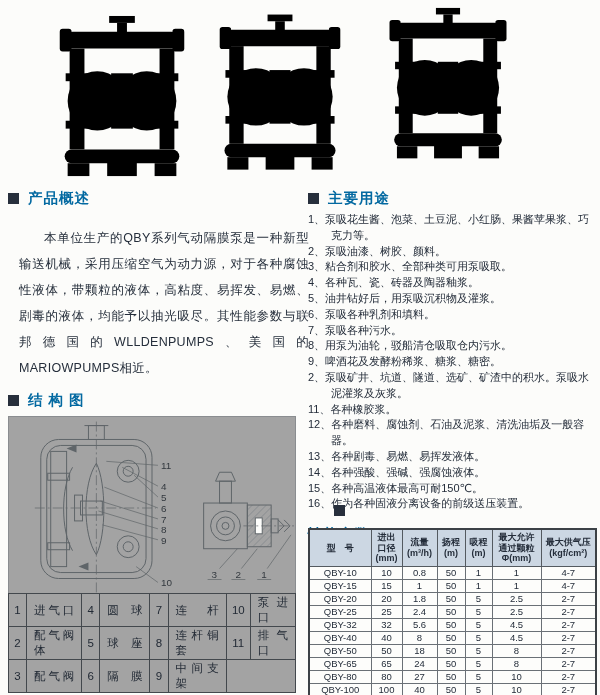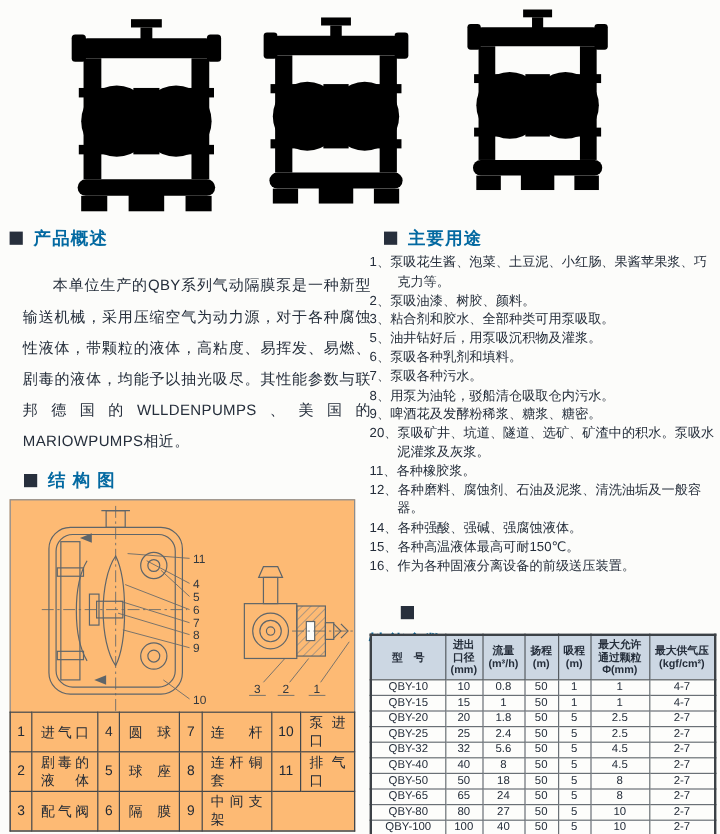--- a/index.html
+++ b/index.html
@@ -33,21 +33,21 @@
   .uses-list{
     position:absolute;left:308px;top:212px;width:292px;
     margin:0;padding:0;list-style:none;
     font-size:11px;line-height:15.8px;color:#242d3a;
   }
   .uses-list li{padding-left:23px;text-indent:-23px;}
 
   
   .struct-box{
     position:absolute;left:8px;top:416px;width:288px;height:277px;
-    border:1px solid #8a8d90;box-sizing:border-box;background:#fdba74;
+    border:1px solid #8a8d90;box-sizing:border-box;background:#a3a3a3;
   }
   .struct-box svg{display:block;}
   .diagram-text{font-size:10px;fill:#33393f;font-family:"Liberation Sans","DejaVu Sans",sans-serif;}
 
   table.parts{
     position:absolute;left:-1px;bottom:-1px;width:288px;
     border-collapse:collapse;table-layout:fixed;
     font-size:11.5px;color:#222a35;
   }
   table.parts td{border:1px solid #43484d;height:30px;overflow:hidden;}
@@ -124,21 +124,21 @@
   </div>
 </div>
 
 <div class="sec-title" style="left:8px;top:189px;">
   <span class="sq"></span>
   <span>产品概述</span>
 </div>
 
 <p class="overview-body" style="margin:11px;">本单位生产的QBY系列气动隔膜泵是一种新型输送机械，采用压缩空气为动力源，对于各种腐蚀性液体，带颗粒的液体，高粘度、易挥发、易燃、剧毒的液体，均能予以抽光吸尽。其性能参数与联邦德国的WLLDENPUMPS、美国的MARIOWPUMPS相近。</p>
 
-<div class="sec-title" style="left:20px;top:391px;">
+<div class="sec-title" style="left:8px;top:391px;">
   <span class="sq"></span>
   <span>结 构 图</span>
 </div>
 
 <div class="struct-box">
   <svg viewBox="0 0 288 182" width="286" height="182">
     <defs>
       <pattern id="hatch" width="5" height="5" patternTransform="rotate(45)" patternUnits="userSpaceOnUse">
         <line x1="0" y1="0" x2="0" y2="5" stroke="#7a8085" stroke-width="1"></line>
       </pattern>
@@ -230,58 +230,60 @@
           <td class="nm">进气口</td>
           <td class="no">4</td>
           <td class="nm">圆球</td>
           <td class="no">7</td>
           <td class="nm">连杆</td>
           <td class="no">10</td>
           <td class="nm">泵进口</td>
         </tr>
         <tr>
           <td class="no">2</td>
-          <td class="nm">剧毒的液体</td>
+          <td class="nm">配气阀体</td>
           <td class="no">5</td>
           <td class="nm">球座</td>
           <td class="no">8</td>
           <td class="nm">连杆铜套</td>
           <td class="no">11</td>
           <td class="nm">排气口</td>
         </tr>
         <tr>
           <td class="no">3</td>
           <td class="nm">配气阀</td>
           <td class="no">6</td>
           <td class="nm">隔膜</td>
           <td class="no">9</td>
           <td class="nm">中间支架</td>
           <td colspan="2"></td>
         </tr>
       </tbody>
   </table>
 </div>
 
-<div class="sec-title" style="left:320px;top:189px;">
+<div class="sec-title" style="left:308px;top:189px;">
   <span class="sq"></span>
   <span>主要用途</span>
 </div>
 
 <ol class="uses-list">
     <li>1、泵吸花生酱、泡菜、土豆泥、小红肠、果酱苹果浆、巧克力等。</li>
     <li>2、泵吸油漆、树胶、颜料。</li>
     <li>3、粘合剂和胶水、全部种类可用泵吸取。</li>
+    <li>4、各种瓦、瓷、砖器及陶器釉浆。</li>
     <li>5、油井钻好后，用泵吸沉积物及灌浆。</li>
     <li>6、泵吸各种乳剂和填料。</li>
     <li>7、泵吸各种污水。</li>
     <li>8、用泵为油轮，驳船清仓吸取仓内污水。</li>
     <li>9、啤酒花及发酵粉稀浆、糖浆、糖密。</li>
-    <li>20、泵吸矿井、坑道、隧道、选矿、矿渣中的积水。泵吸水泥灌浆及灰浆。</li>
+    <li>2、泵吸矿井、坑道、隧道、选矿、矿渣中的积水。泵吸水泥灌浆及灰浆。</li>
     <li>11、各种橡胶浆。</li>
     <li>12、各种磨料、腐蚀剂、石油及泥浆、清洗油垢及一般容器。</li>
+    <li>13、各种剧毒、易燃、易挥发液体。</li>
     <li>14、各种强酸、强碱、强腐蚀液体。</li>
     <li>15、各种高温液体最高可耐150℃。</li>
     <li>16、作为各种固液分离设备的前级送压装置。</li>
   </ol>
 
 <div class="sec-title" style="left:308px;top:505px;flex-direction:column;">
   <span class="sq"></span>
   <span>性能参数</span>
 </div>
 

